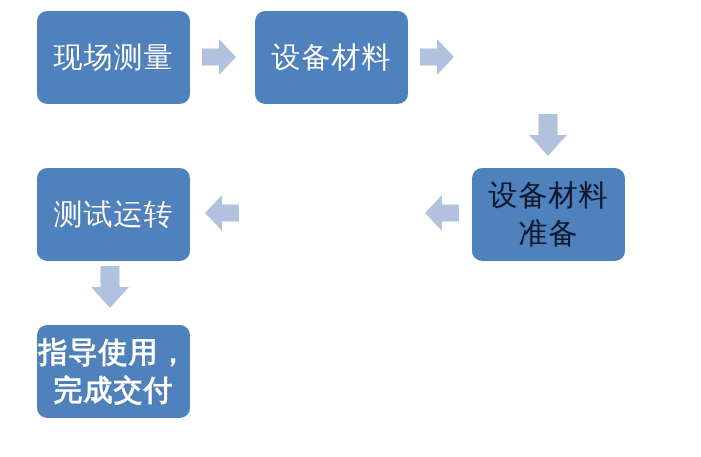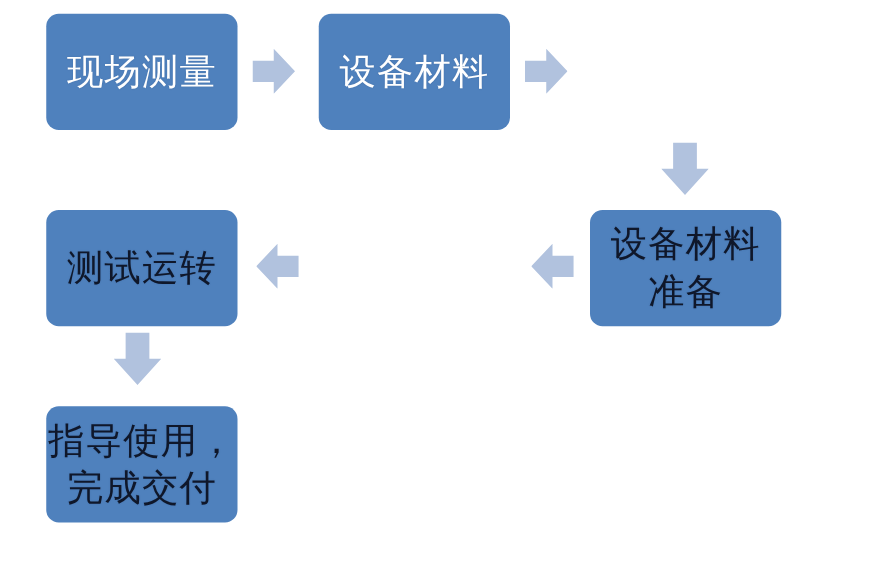--- a/index.html
+++ b/index.html
@@ -82,25 +82,25 @@
   <svg class="arrow pos-a4" width="34" height="36" viewBox="0 0 34 36">
     <polygon points="34,9.5 17,9.5 17,0 0,18 17,36 17,26.5 34,26.5" fill="#b1c2de"></polygon>
   </svg>
 
 
   <svg class="arrow pos-a5" width="34" height="36" viewBox="0 0 34 36">
     <polygon points="34,9.5 17,9.5 17,0 0,18 17,36 17,26.5 34,26.5" fill="#b1c2de"></polygon>
   </svg>
 
   <div class="node pos-n6" style="background: rgb(79, 129, 189);">
-    <span class="node-label" style="color: #0f172a;">测试运转</span>
+    <span class="node-label" style="color: #ffffff;">测试运转</span>
   </div>
 
   <svg class="arrow pos-a6" width="38" height="42" viewBox="0 0 38 42">
     <polygon points="9.5,0 28.5,0 28.5,21 38,21 19,42 0,21 9.5,21" fill="#b1c2de"></polygon>
   </svg>
 
   <div class="node pos-n7" style="background: rgb(79, 129, 189);">
-    <span class="node-label" style="color: #0f172a;">指导使用，
+    <span class="node-label" style="color: #ffffff; font-weight: bold;">指导使用，
 完成交付</span>
   </div>
 
 </div>
 
 </body></html>

